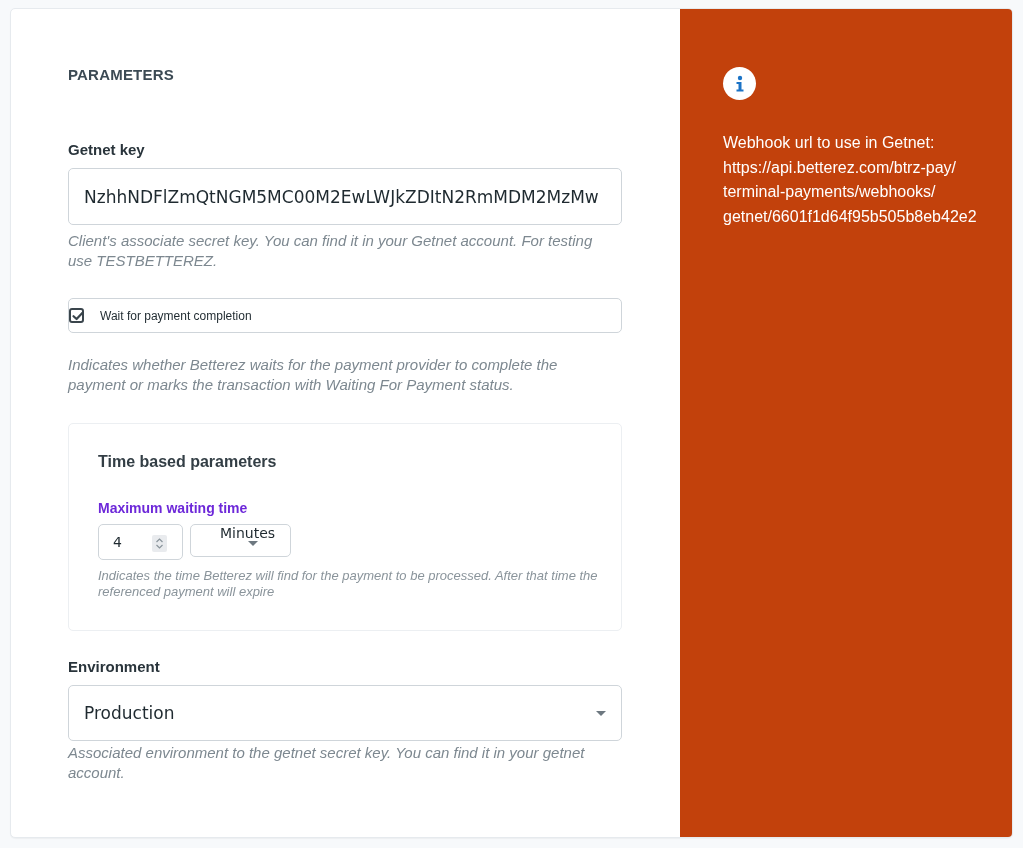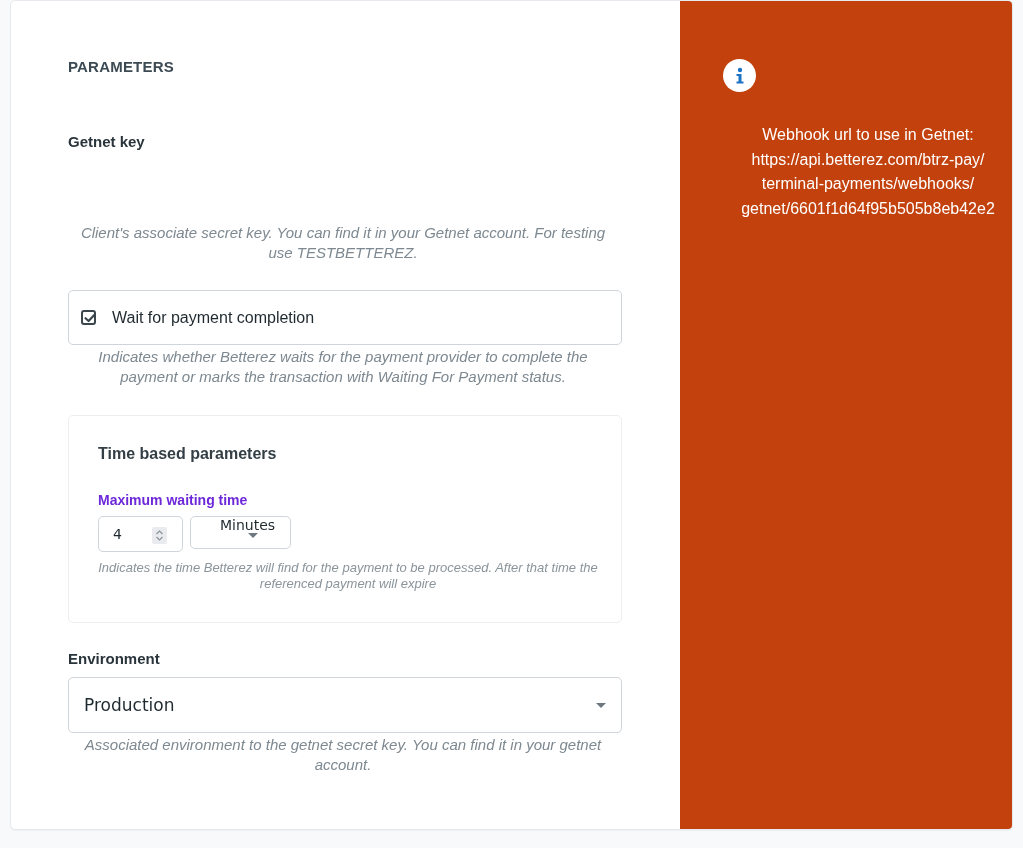--- a/index.html
+++ b/index.html
@@ -1,23 +1,22 @@
 <!DOCTYPE html>
 <html><head>
 <meta charset="utf-8">
 <style>
   * { box-sizing: border-box; margin: 0; padding: 0; }
   html, body { width: 1023px; height: 848px; background: #f7f9fb; overflow: hidden; }
   body { font-family: "Liberation Sans", "DejaVu Sans", sans-serif; color: #2b3a44; position: relative; }
   .card {
-    position: absolute; left: 10px; top: 0; width: 1003px; height: 830px;
+    position: absolute; left: 10px; top: 8px; width: 1003px; height: 830px;
     background: #ffffff; border: 1px solid #e6eaee; border-radius: 5px;
     box-shadow: 0 1px 1px rgba(0,0,0,0.04);
     overflow: hidden;
-    text-align: center;
   }
   .left { position: absolute; left: 0; top: 0; width: 669px; height: 100%; }
   .right {
     position: absolute; left: 669px; top: -1px; width: 335px; height: 830px;
     background: #c2410c; border-radius: 0 5px 5px 0;
   }
   .section-title {
     position: absolute; left: 57px; top: 57px;
     font-size: 15px; font-weight: bold; color: #3c4a54; letter-spacing: 0.2px;
   }
@@ -25,21 +24,21 @@
   .input {
     position: absolute; left: 57px; width: 554px; height: 57px;
     border: 1px solid #cfd5da; border-radius: 5px; background: #fff;
     font-family: "DejaVu Sans", sans-serif; font-size: 17px; color: #1f2a30;
     padding: 0 15px; display: flex; align-items: center; white-space: nowrap; overflow: hidden;
   }
   .help {
     position: absolute; left: 57px; width: 550px;
     font-style: italic; font-size: 15px; line-height: 19.5px; color: #7d8890;
   }
-  .checkbox-row { height: 55px; font-family: "Liberation Sans", sans-serif; font-size: 16px; color: #1f2a30; padding-left: 12px; }
+  .checkbox-row { height: 35px; font-family: "Liberation Sans", sans-serif; font-size: 12px; color: #1f2a30; padding-left: 0; }
   .check-icon {
     width: 15px; height: 15px; border: 2px solid #3a454c; border-radius: 3px;
     display: inline-flex; align-items: center; justify-content: center; margin-right: 16px; position: relative;
   }
   .check-icon svg { position: absolute; left: 0px; top: -1px; }
   .time-box {
     position: absolute; left: 57px; top: 414px; width: 554px; height: 208px;
     border: 1px solid #eceff2; border-radius: 5px; background: #fff;
   }
   .time-title { position: absolute; left: 29px; top: 29px; font-size: 16px; font-weight: bold; color: #333e45; }
@@ -77,20 +76,23 @@
   .webhook-text div { white-space: nowrap; }
 </style>
 </head>
 <body>
 
 <div class="card">
   <div class="left">
     <div class="section-title">PARAMETERS</div>
 
     <div class="label" style="top:132px;">Getnet key</div>
+    <div class="input" style="top:159px;">
+      <span>NzhhNDFlZmQtNGM5MC00M2EwLWJkZDItN2RmMDM2MzMw</span>
+    </div>
     <div class="help" style="top:222px;">Client's associate secret key. You can find it in your Getnet account. For testing use TESTBETTEREZ.</div>
 
     <div class="input checkbox-row" style="top:289px;">
       <span class="check-icon">
         <svg width="14" height="14" viewBox="0 0 14 14">
             <path d="M2.5 7.2 L5.6 10 L11.5 3.8" stroke="#3a454c" stroke-width="2.2" fill="none" stroke-linecap="round" stroke-linejoin="round"></path>
           </svg>
       </span>
       <span>Wait for payment completion</span>
     </div>

